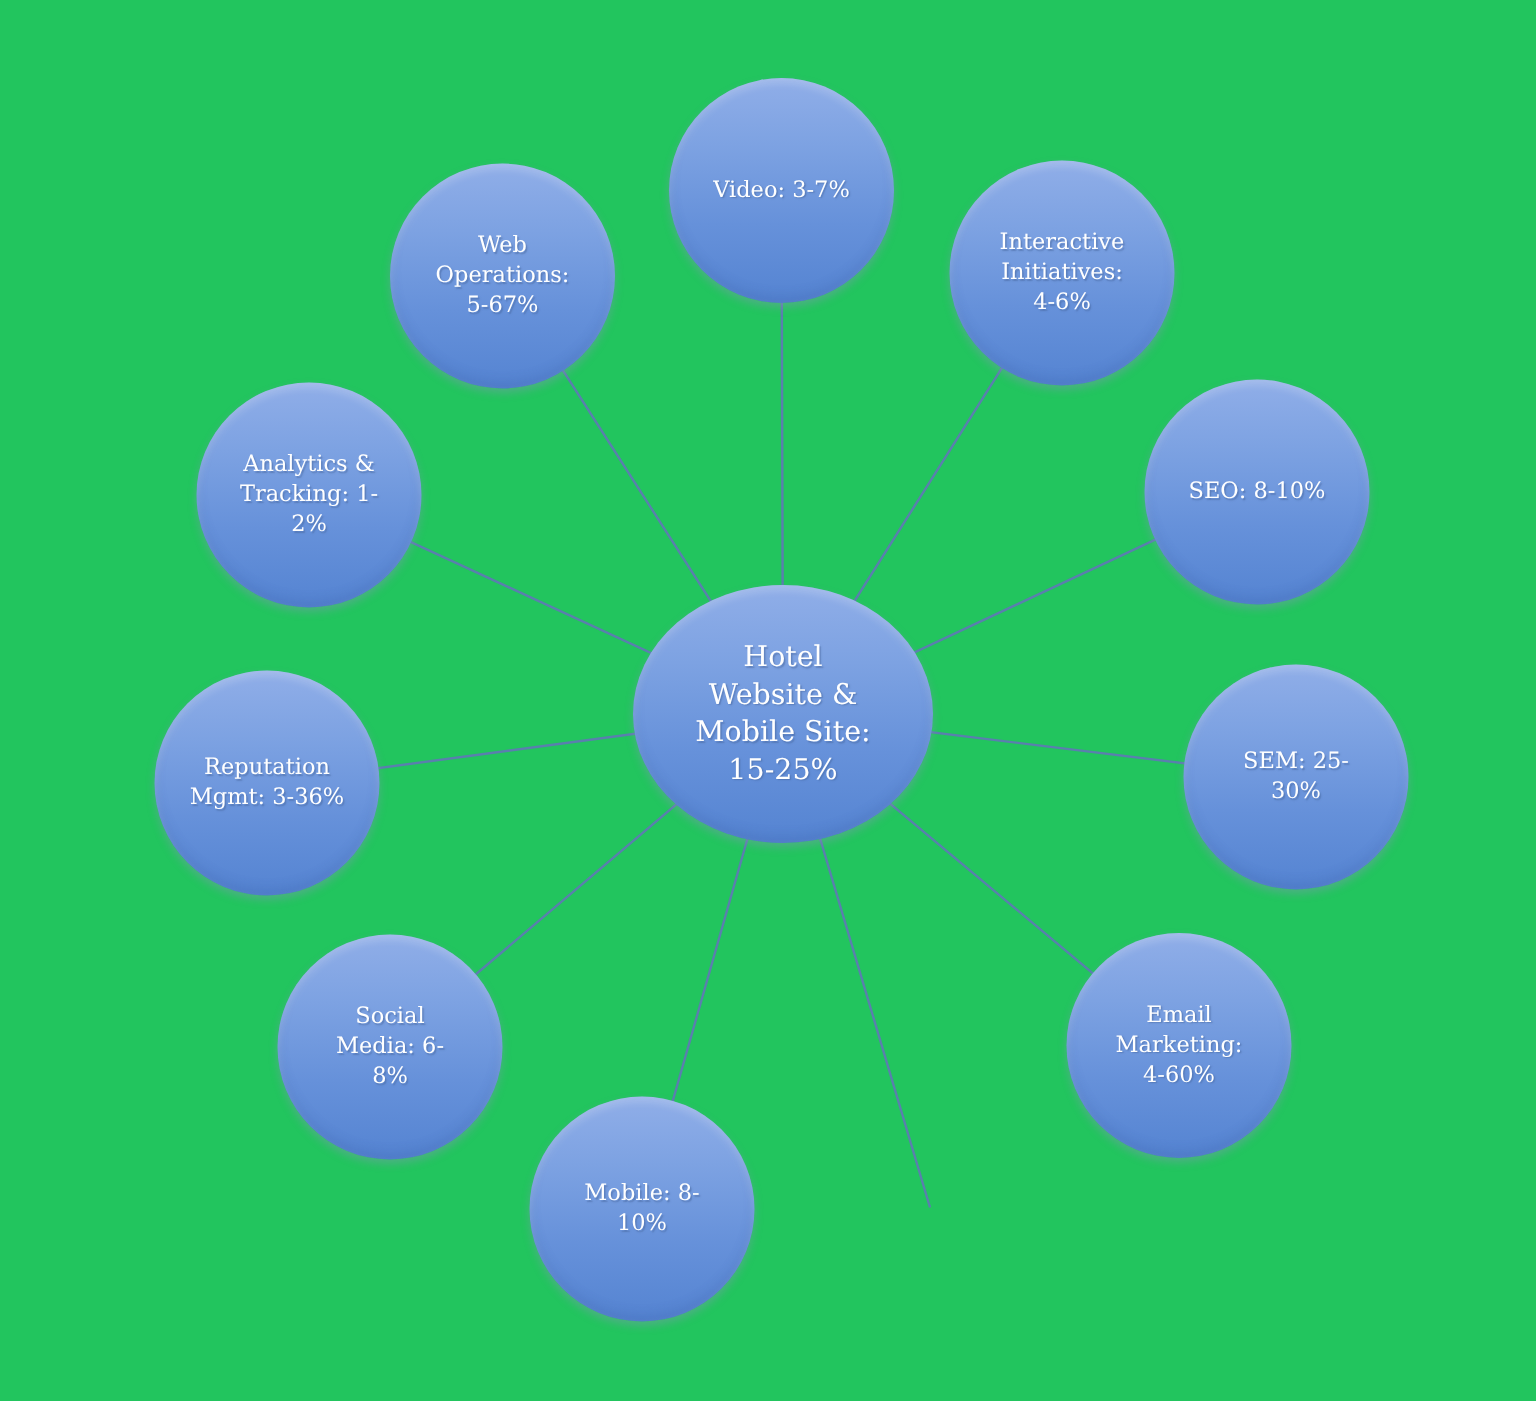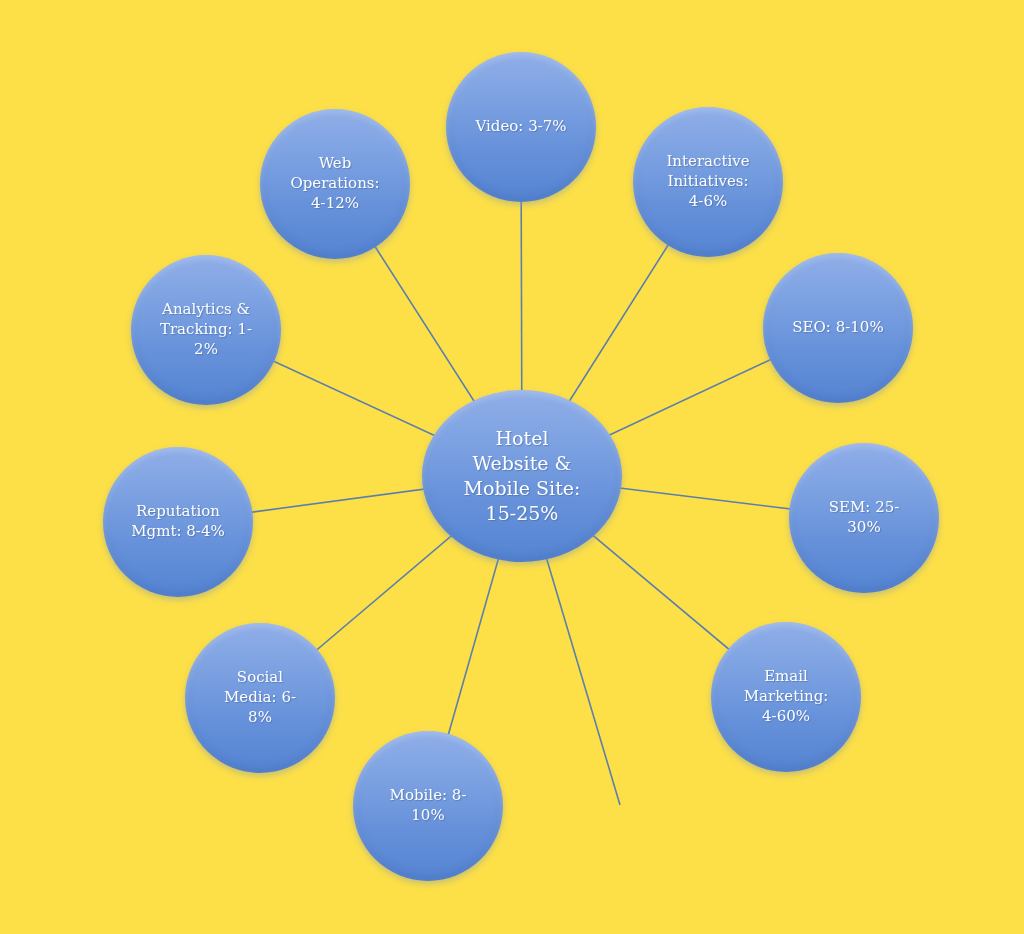--- a/index.html
+++ b/index.html
@@ -5,21 +5,21 @@
   html, body {
     margin: 0;
     padding: 0;
     background: #ffffff;
     font-family: "DejaVu Serif", "Liberation Serif", serif;
   }
   #stage {
     position: relative;
     width: 1024px;
     height: 934px;
-    background: #fde047;
+    background: #22c55e;
     overflow: hidden;
   }
   #connectors {
     position: absolute;
     left: 0;
     top: 0;
     width: 1024px;
     height: 934px;
   }
   .node {
@@ -95,31 +95,31 @@
       <span class="label">Mobile: 8-
 10%</span>
     </div>
     <div class="node satellite" style="left: 260px; top: 698px;">
       <span class="label">Social
 Media: 6-
 8%</span>
     </div>
     <div class="node satellite" style="left: 178px; top: 522px;">
       <span class="label">Reputation
-Mgmt: 8-4%</span>
+Mgmt: 3-36%</span>
     </div>
     <div class="node satellite" style="left: 206px; top: 330px;">
       <span class="label">Analytics &amp;
 Tracking: 1-
 2%</span>
     </div>
     <div class="node satellite" style="left: 335px; top: 184px;">
       <span class="label">Web
 Operations:
-4-12%</span>
+5-67%</span>
     </div>
     <div class="node hub" style="left: 522px; top: 476px;">
       <span class="label">Hotel
 Website &amp;
 Mobile Site:
 15-25%</span>
     </div>
   </div>
 
 </body></html>

